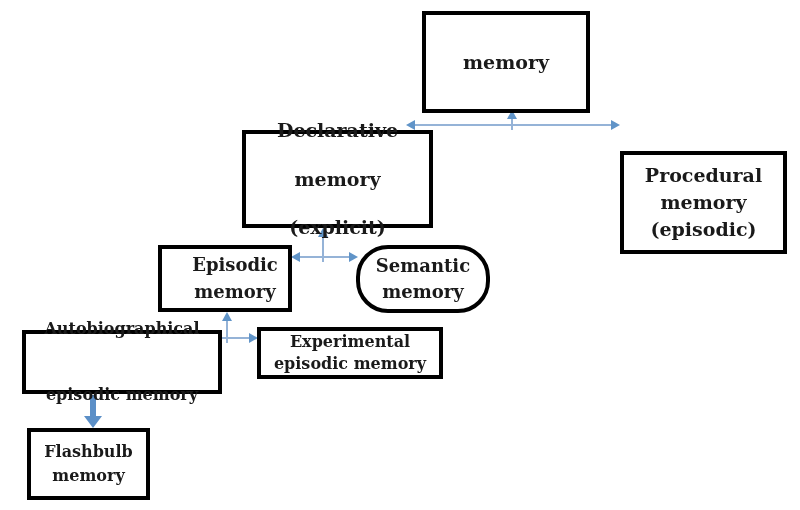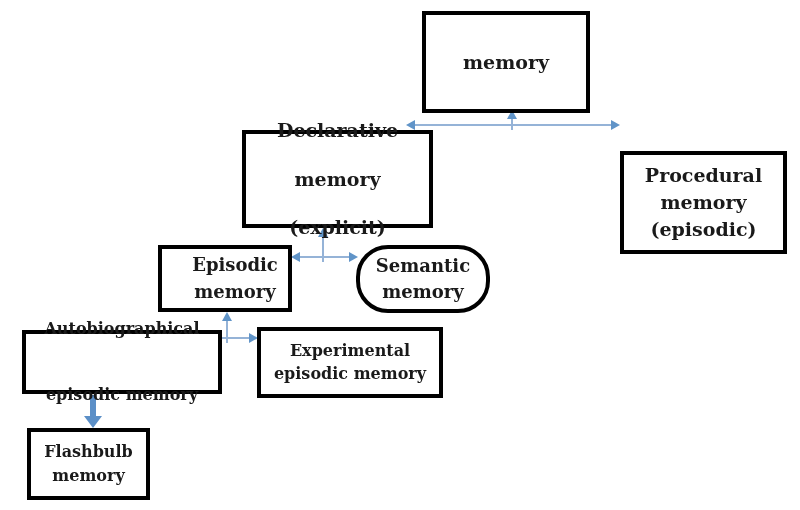--- a/index.html
+++ b/index.html
@@ -38,21 +38,21 @@
     z-index: 2;
   }
   .node .ln { display: block; }
 
   .node-ltm          { left: 422px; top: 11px;  width: 168px; height: 102px; font-size: 19px; line-height: 1.42; }
   .node-declarative  { left: 242px; top: 130px; width: 191px; height: 98px;  font-size: 19px; line-height: 1.42; gap: 22px; }
   .node-procedural   { left: 620px; top: 127px; width: 167px; height: 103px; font-size: 19px; line-height: 1.42; margin-top: 24px; }
   .node-episodic     { left: 158px; top: 245px; width: 134px; height: 67px;  font-size: 18px; line-height: 1.45; padding-left: 20px; }
   .node-semantic     { left: 356px; top: 245px; width: 134px; height: 68px;  font-size: 18px; line-height: 1.45; border-radius: 32px; }
   .node-autobio      { left: 22px;  top: 330px; width: 200px; height: 64px;  font-size: 16px; line-height: 1.4; gap: 44px; }
-  .node-experimental { left: 257px; top: 327px; width: 186px; height: 71px;  font-size: 16px; line-height: 1.4; }
+  .node-experimental { left: 257px; top: 327px; width: 186px; height: 52px;  font-size: 16px; line-height: 1.4; }
   .node-flashbulb    { left: 27px;  top: 428px; width: 123px; height: 72px;  font-size: 16px; line-height: 1.5; }
 </style>
 </head>
 <body>
 
 <div class="canvas">
 
   <svg class="edges" viewBox="0 0 800 510" xmlns="http://www.w3.org/2000/svg">
 
     <g>

